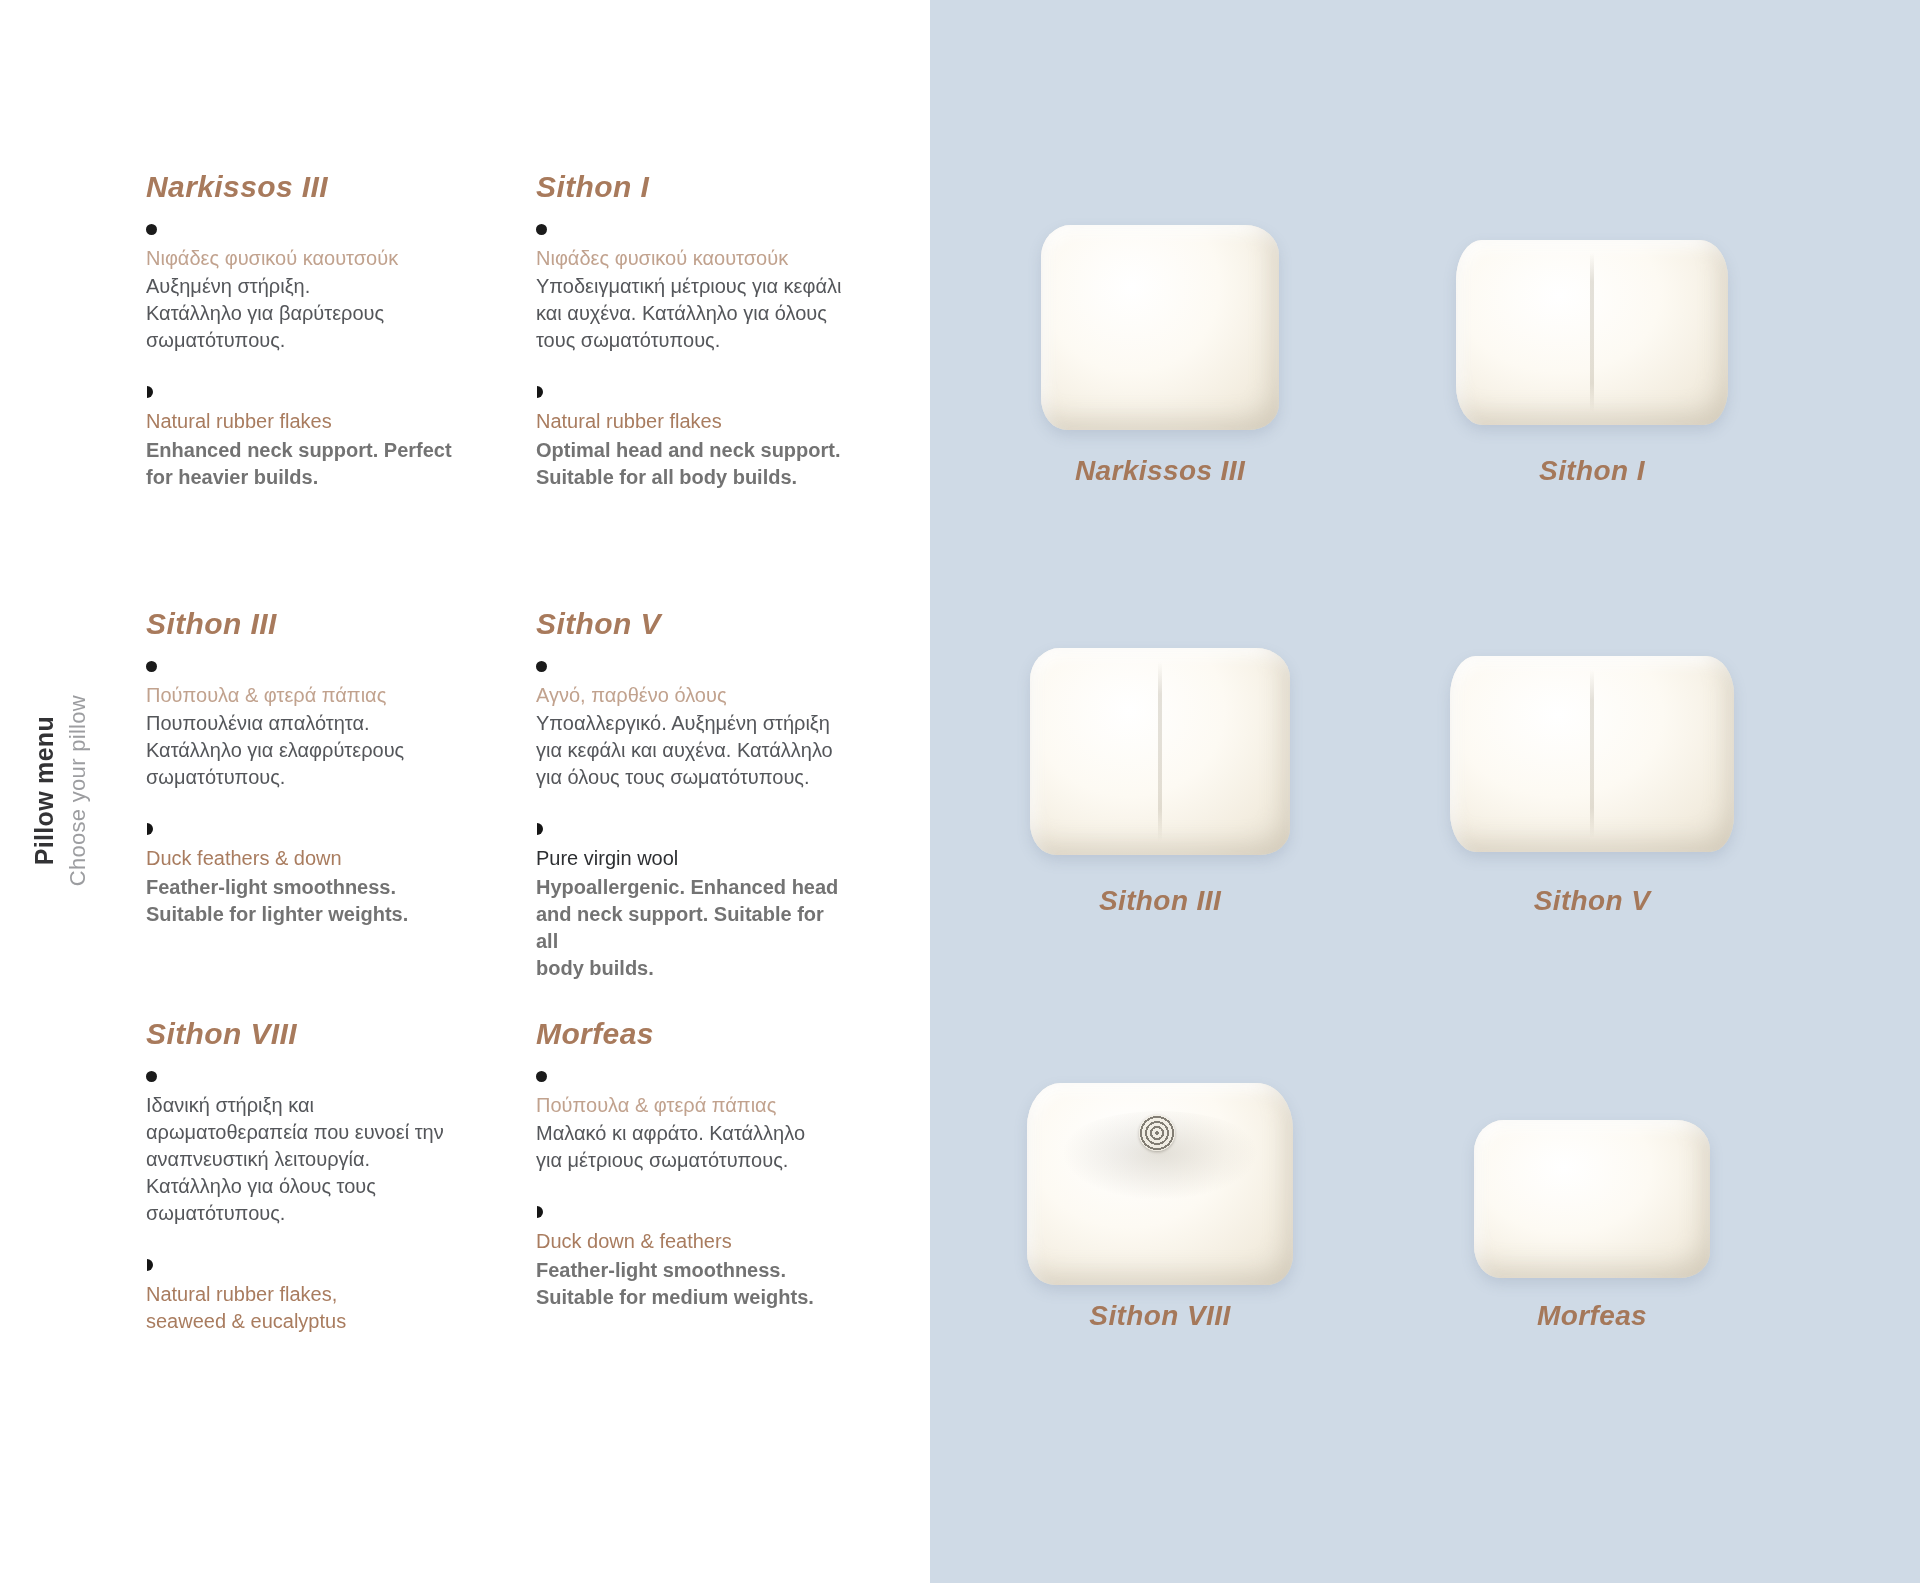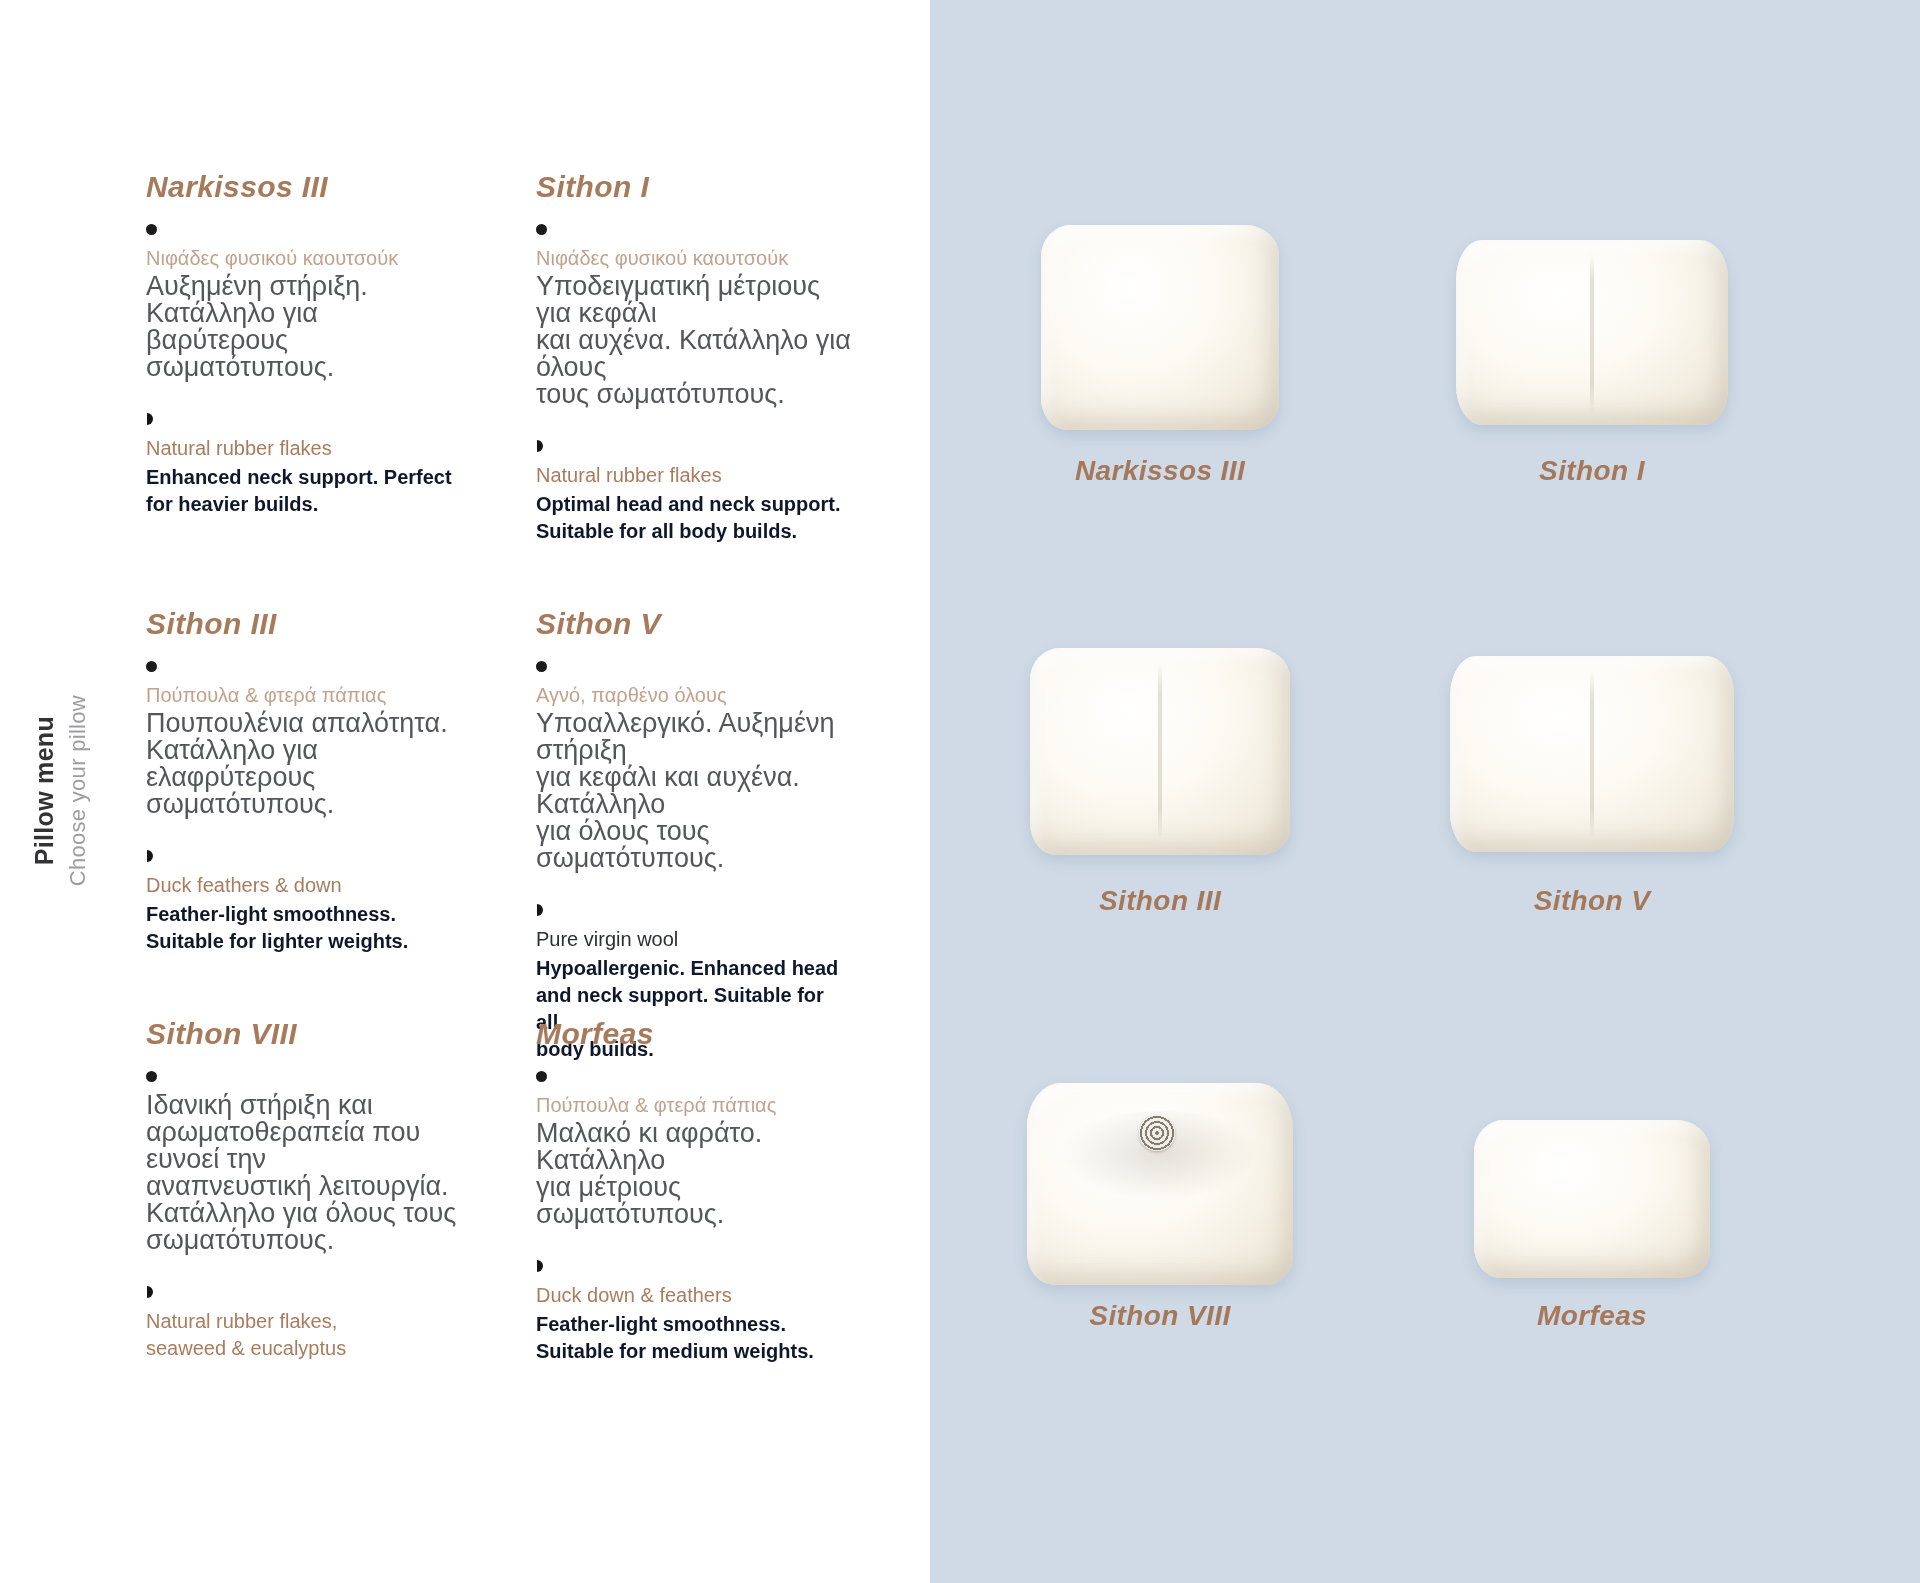--- a/index.html
+++ b/index.html
@@ -29,34 +29,34 @@
   }
   .dot {
     width:11px; height:11px; border-radius:50%;
     background:#1b1b1b; margin-bottom:10px;
   }
   .gr-sub {
     font-size:20px; line-height:27px; color:#c1a28e;
     white-space:pre-line; margin-bottom:1px;
   }
   .gr-body {
-    font-size:27px; line-height:27px; color:#54565a; white-space:pre-line;
+    font-size:20px; line-height:27px; color:#54565a; white-space:pre-line;
   }
   .half-dot {
     width:6px; height:12px; background:#151515;
     border-radius:0 12px 12px 0;
     margin:32px 0 10px 1px;
   }
   .en-sub {
     font-size:20px; line-height:27px; font-weight:normal; color:#a97c5f;
     white-space:pre-line; margin-bottom:2px;
   }
   .en-sub--dark { color:#2d2f32; }
   .en-body {
-    font-size:20px; line-height:27px; font-weight:bold; color:#0f172a;
+    font-size:20px; line-height:27px; font-weight:bold; color:#737373;
     white-space:pre-line;
   }
 
   
   .panel {
     position:absolute; top:0; right:0; width:990px; height:1583px;
     background:#cfdae6;
   }
   .pillow-figure { position:absolute; }
   .pillow {

